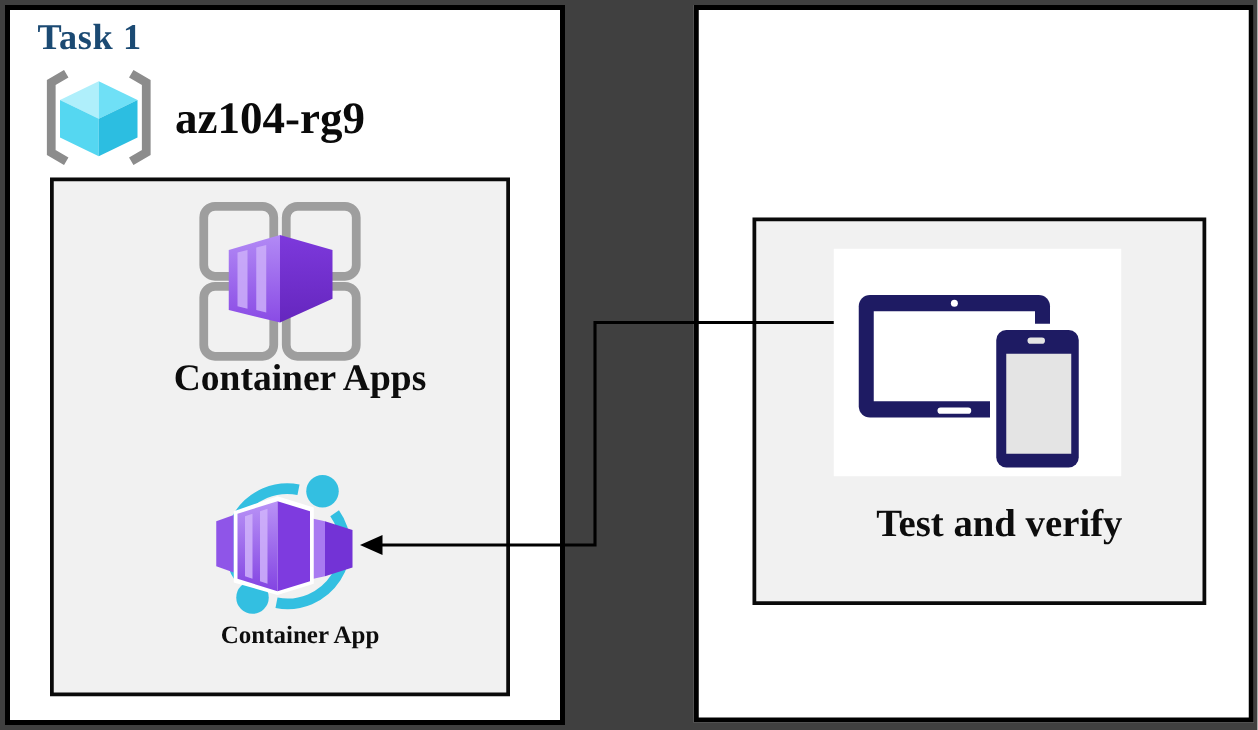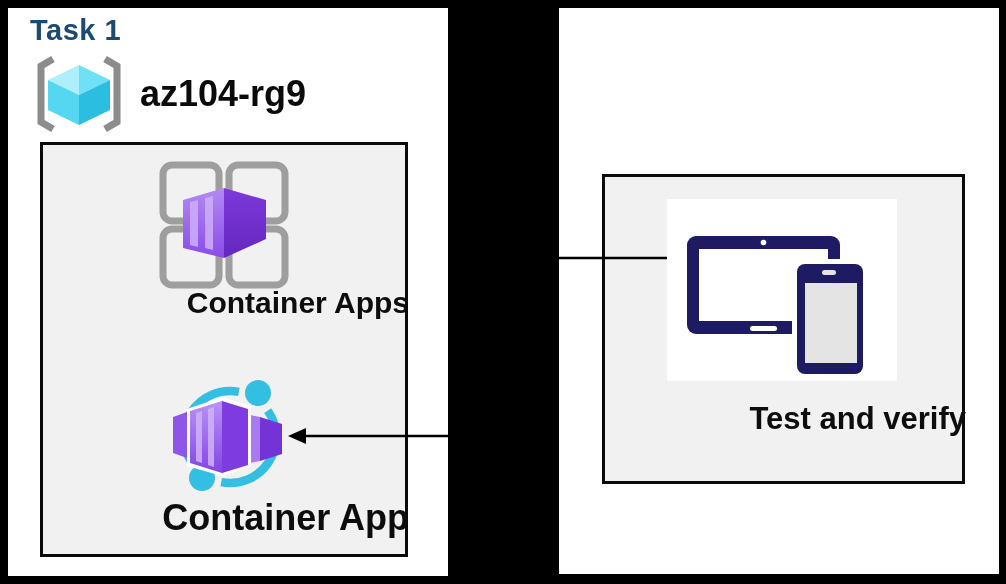--- a/index.html
+++ b/index.html
@@ -1,35 +1,35 @@
 <!DOCTYPE html>
 <html><head>
 <meta charset="utf-8">
 <style>
   html,body{margin:0;padding:0;background:#fff;}
-  .canvas{position:relative;width:1006px;height:584px;background:#000000;
-          font-family:Liberation Sans, sans-serif;overflow:hidden;}
+  .canvas{position:relative;width:1006px;height:584px;background:#404040;
+          font-family:Liberation Serif, serif;overflow:hidden;}
   .task-box{position:absolute;background:#fff;border:4px solid #000;box-sizing:border-box;}
   .task1{left:4px;top:4px;width:448px;height:576px;}
   .task2{left:555px;top:4px;width:448px;height:574px;}
   .task-title{position:absolute;font-size:29px;font-weight:bold;color:#1B4A73;letter-spacing:0.5px;}
   .t1-title{left:22px;top:6px;}
   .t2-title{left:23px;top:6px;}
   .rg-row{position:absolute;left:26px;top:48px;display:flex;align-items:center;gap:16px;}
   .rg-name{font-size:36px;font-weight:bold;color:#0A0A0A;}
   .panel{position:absolute;background:#F1F1F1;border:3px solid #0A0A0A;box-sizing:border-box;}
   .panel1{left:32px;top:134px;width:368px;height:415px;}
   .panel2{left:43px;top:135px;width:363px;height:310px;margin-top:31px;}
   .abs{position:absolute;}
   .icon-env{left:115px;top:15px;width:132px;height:130px;}
   .icon-app{left:127px;top:232px;width:120px;height:120px;}
-  .panel-label{position:absolute;left:4px;width:100%;text-align:right;
+  .panel-label{position:absolute;left:16px;width:100%;text-align:center;
                font-weight:bold;color:#0D0D0D;}
   .env-label{top:140px;font-size:30px;line-height:36px;}
-  .app-label{top:352px;font-size:36px;}
+  .app-label{top:352px;font-size:20px;}
   .test-label{top:224px;font-size:31px;}
   .white-card{position:absolute;left:62px;top:22px;width:230px;height:182px;background:#ffffff;}
   .connector{position:absolute;left:0;top:0;width:1006px;height:584px;z-index:10;pointer-events:none;}
 </style>
 </head>
 <body>
 
 <div class="canvas">
 
   <div class="task-box task1">

